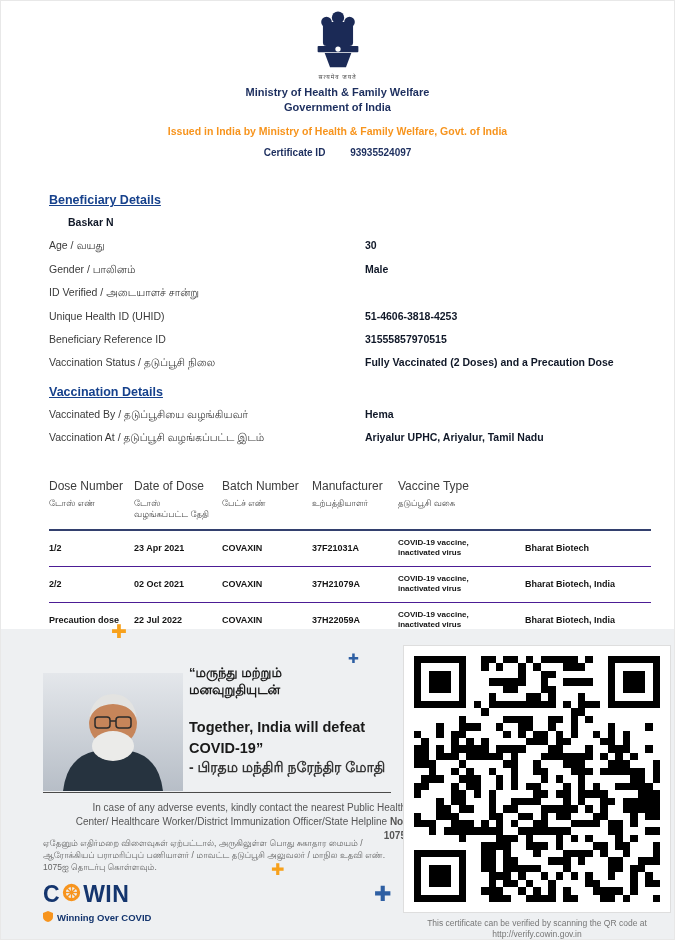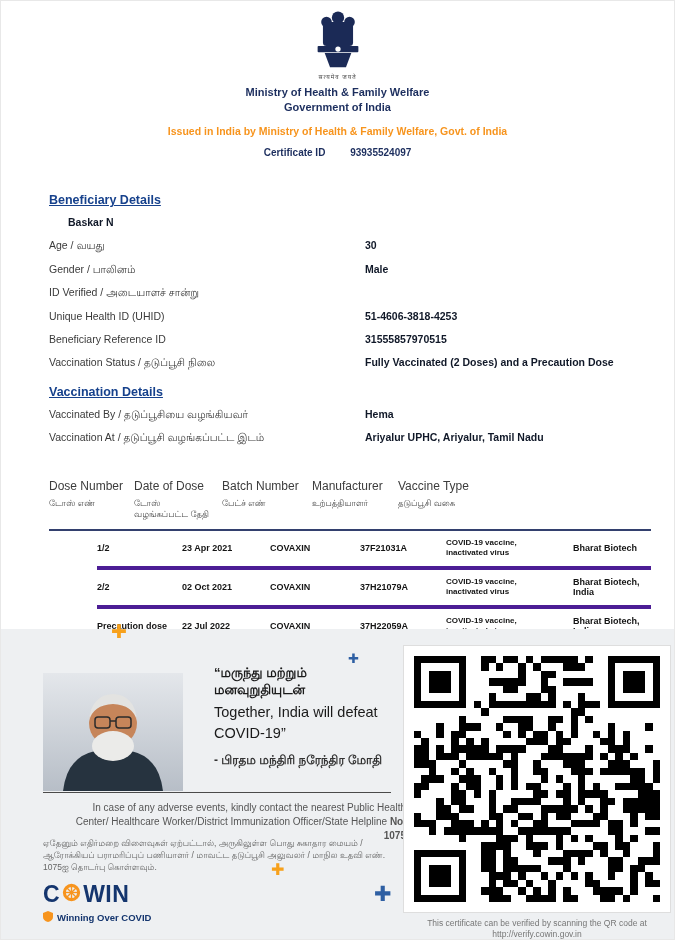--- a/index.html
+++ b/index.html
@@ -26,37 +26,37 @@
   .frow { display:grid; grid-template-columns:297px 1fr; align-items:start; min-height:23.4px; }
   .flabel { font-size:10.5px; color:#3a3a3a; }
   .fvalue { font-size:10.5px; font-weight:bold; color:#101828;margin-left:19px; }
 
   
   .dose-table { position:absolute; left:48px; top:478px; width:602px; }
   .tgrid { display:grid; grid-template-columns:85px 88px 90px 86px 127px 1fr; }
   .thead { border-bottom:2px solid #33406e; padding-bottom:9px; }
   .th .en { font-size:12px; color:#3c3c3c; }
   .th .ta { font-size:8.5px; color:#4a4a4a; margin-top:5px; padding-right:10px; }
-  .trow { border-bottom:4px solid #4c1d95; padding:7px 0; align-items:center;margin-left:48px; }
+  .trow { border-bottom:1px solid #4c1d95; padding:7px 0; align-items:center; }
   .td { font-size:9px; font-weight:bold; color:#141414; white-space:pre-line; padding-right:10px; }
   .td.small { font-size:8px; line-height:1.3; }
 
   
   .footer { position:absolute; left:0; top:628px; width:675px; height:312px; background:#eef0f2; }
   .plus { position:absolute; line-height:1; font-family:"DejaVu Sans", sans-serif; }
   .plus.o1 { left:110px; top:-7px; font-size:19px; color:#f7a11c; }
   .plus.b1 { left:347px; top:23px; font-size:13px; color:#2e5fa3; }
   .plus.o2 { left:270px; top:233px; font-size:16px; color:#f7a11c; }
   .plus.b2 { left:373px; top:255px; font-size:21px; color:#2e5fa3; }
 
   .photo { position:absolute; left:42px; top:44px; width:140px; height:118px; overflow:hidden; }
-  .quote { position:absolute; left:213px; top:36px; width:205px; }
+  .quote { position:absolute; left:188px; top:36px; width:205px; }
   .q-ta { font-size:13px; font-weight:bold; color:#1a1a1a; line-height:1.3; }
-  .q-en { font-size:14.5px; font-weight:normal; color:#1a1a1a; margin-top:3px; line-height:1.45; }
-  .q-author { font-size:12px; font-weight:bold; color:#333; margin-top:9px; }
+  .q-en { font-size:14.5px; font-weight:bold; color:#1a1a1a; margin-top:18px; line-height:1.45; }
+  .q-author { font-size:14px; font-weight:bold; color:#333; }
 
   .divider { position:absolute; left:42px; top:163px; width:348px; border-top:1.5px solid #4a4a4a; }
   .advice-en { position:absolute; left:57px; top:172px; width:348px; font-size:10px; color:#555; line-height:1.4;text-align:right; }
   .advice-ta { position:absolute; left:42px; top:209px; width:348px; font-size:8.5px; color:#666; line-height:1.4; }
 
   .cowin { position:absolute; left:42px; top:252px; }
   .cowin-row { display:flex; align-items:center; gap:2px; }
   .cowin-c, .cowin-win { font-size:23px; font-weight:800; color:#14356e; letter-spacing:0.5px; }
   .cowin-tag { display:flex; align-items:center; gap:4px; font-size:9.5px; font-weight:bold; color:#14356e; margin-top:3px; }
 

